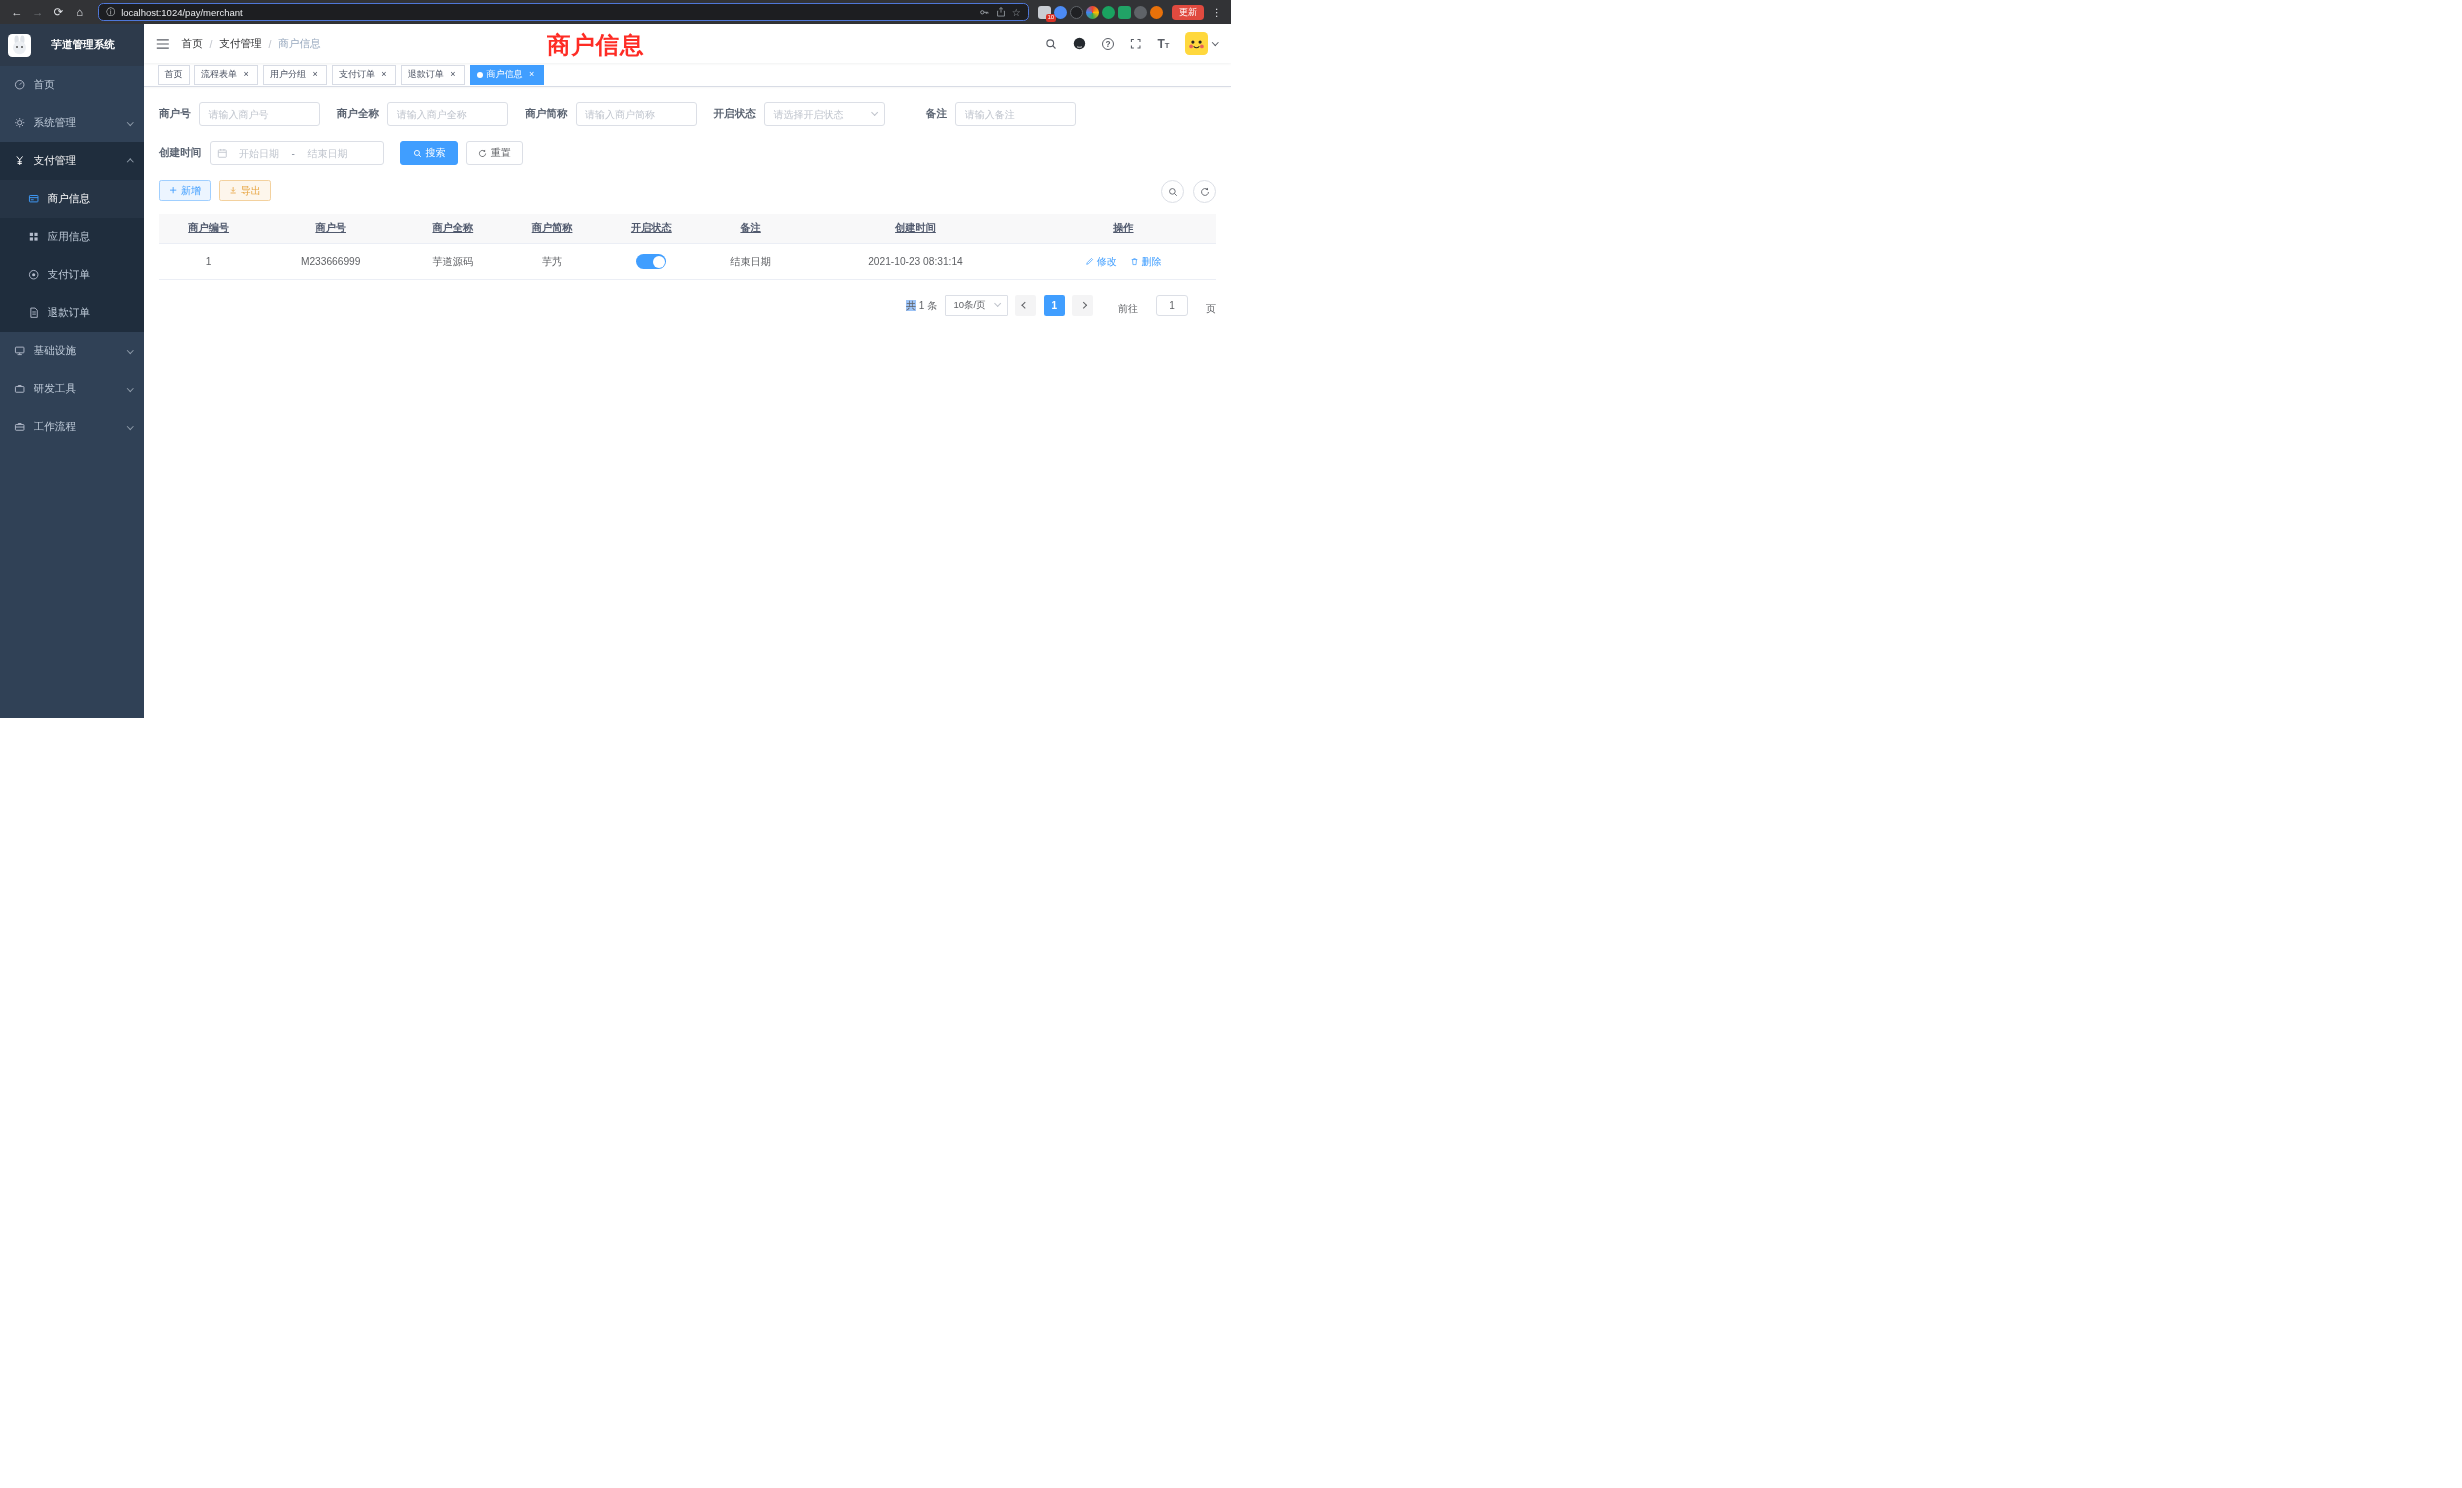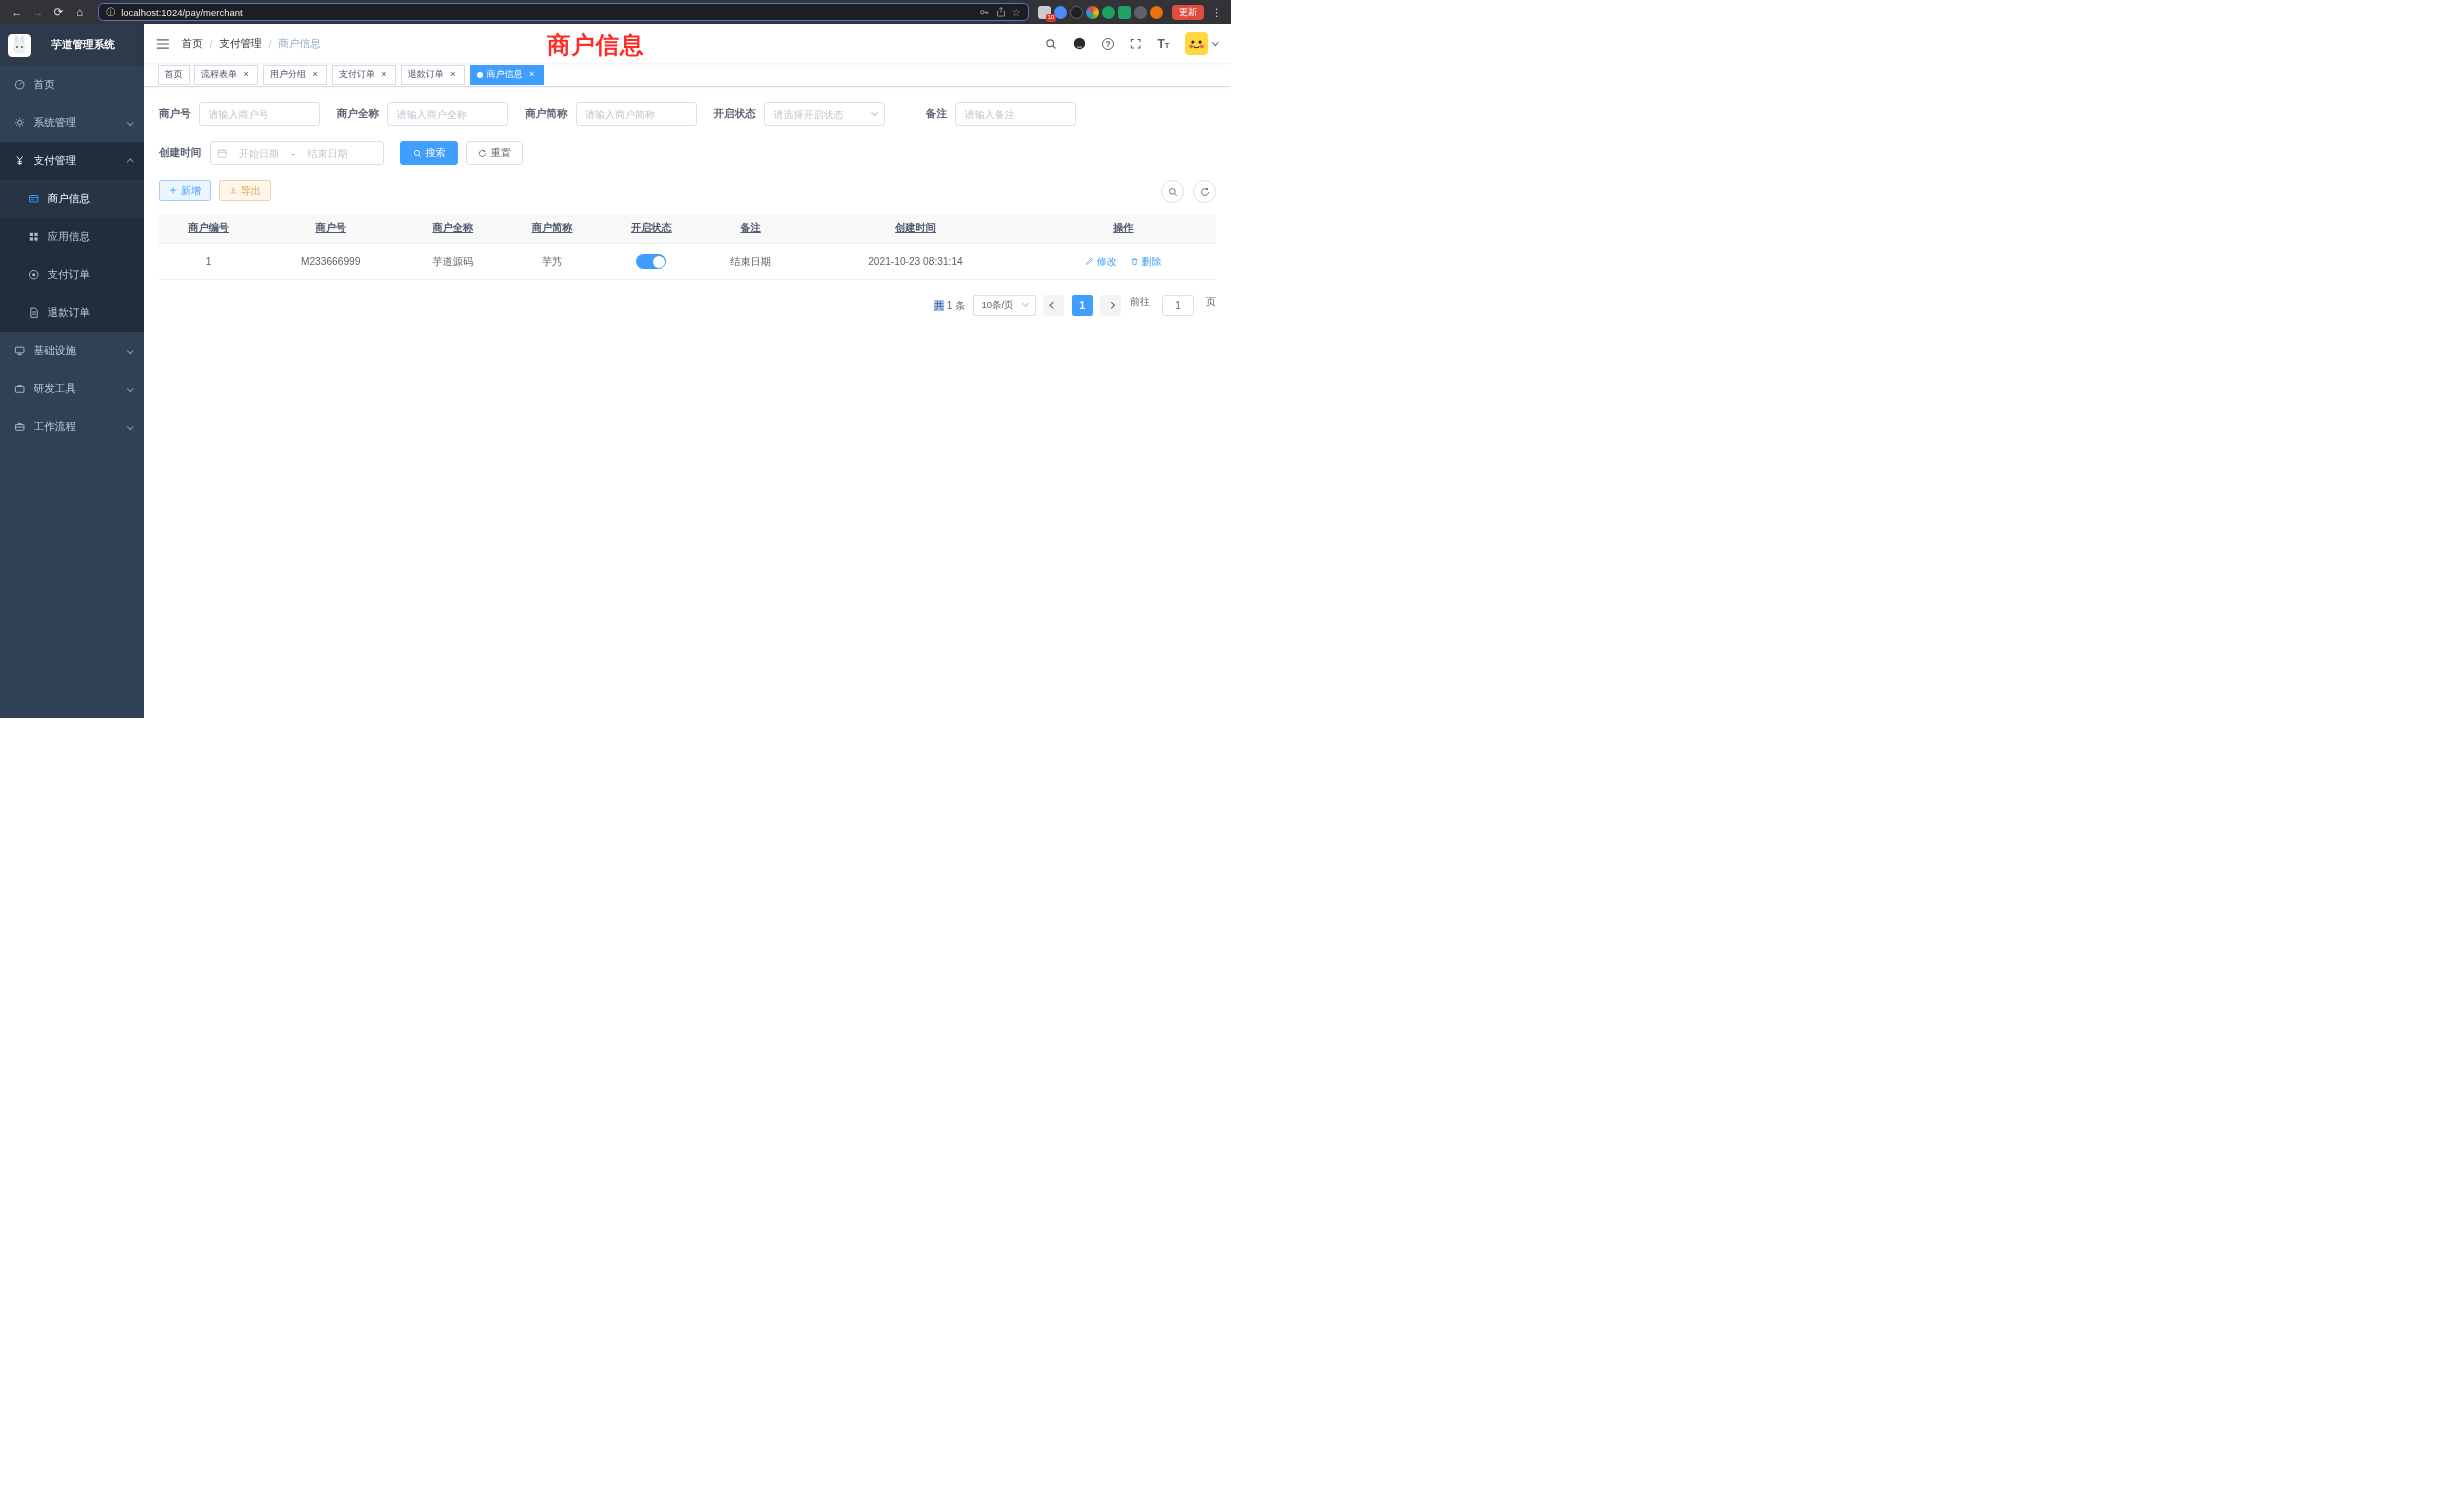--- a/index.html
+++ b/index.html
@@ -105,21 +105,21 @@
 
   .pager { display:flex; align-items:center; justify-content:flex-end; gap:7.6px; margin-top:15px; font-size:10px; color:#606266; }
   .sel-hl { background:#9cc3f7; }
   .psize { position:relative; height:21px; border:0.8px solid #dcdfe6; border-radius:1px; display:flex; align-items:center; padding:0 21px 0 7.6px; font-size:9.5px; cursor:pointer; background:#fff; }
   .psize .sel-caret { right:6.8px; }
   .pbtn { min-width:21px; height:21px; background:#f4f4f5; border-radius:2.3px; display:flex; align-items:center; justify-content:center; color:#606266; cursor:pointer; }
   .pbtn .caret { border-color:#606266; margin:0; }
   .pbtn .caret.left { transform:rotate(135deg); }
   .pbtn .caret.right { transform:rotate(-45deg); }
   .pbtn.page.active { background:#409eff; color:#fff; font-weight:700; }
-  .goto { display:flex; align-items:flex-start; gap:12px; margin-left:1px; }
+  .goto { display:flex; align-items:flex-end; gap:18px; margin-left:17px; }
   .goto input { width:32px; height:21px; border:0.8px solid #dcdfe6; border-radius:3px; text-align:center; font-size:10px; color:#606266; outline:none; font-family:inherit; }
 </style>
 </head>
 <body>
 
 <div class="browser">
   <span class="nav-ic">←</span>
   <span class="nav-ic disabled">→</span>
   <span class="nav-ic">⟳</span>
   <span class="nav-ic">⌂</span>

